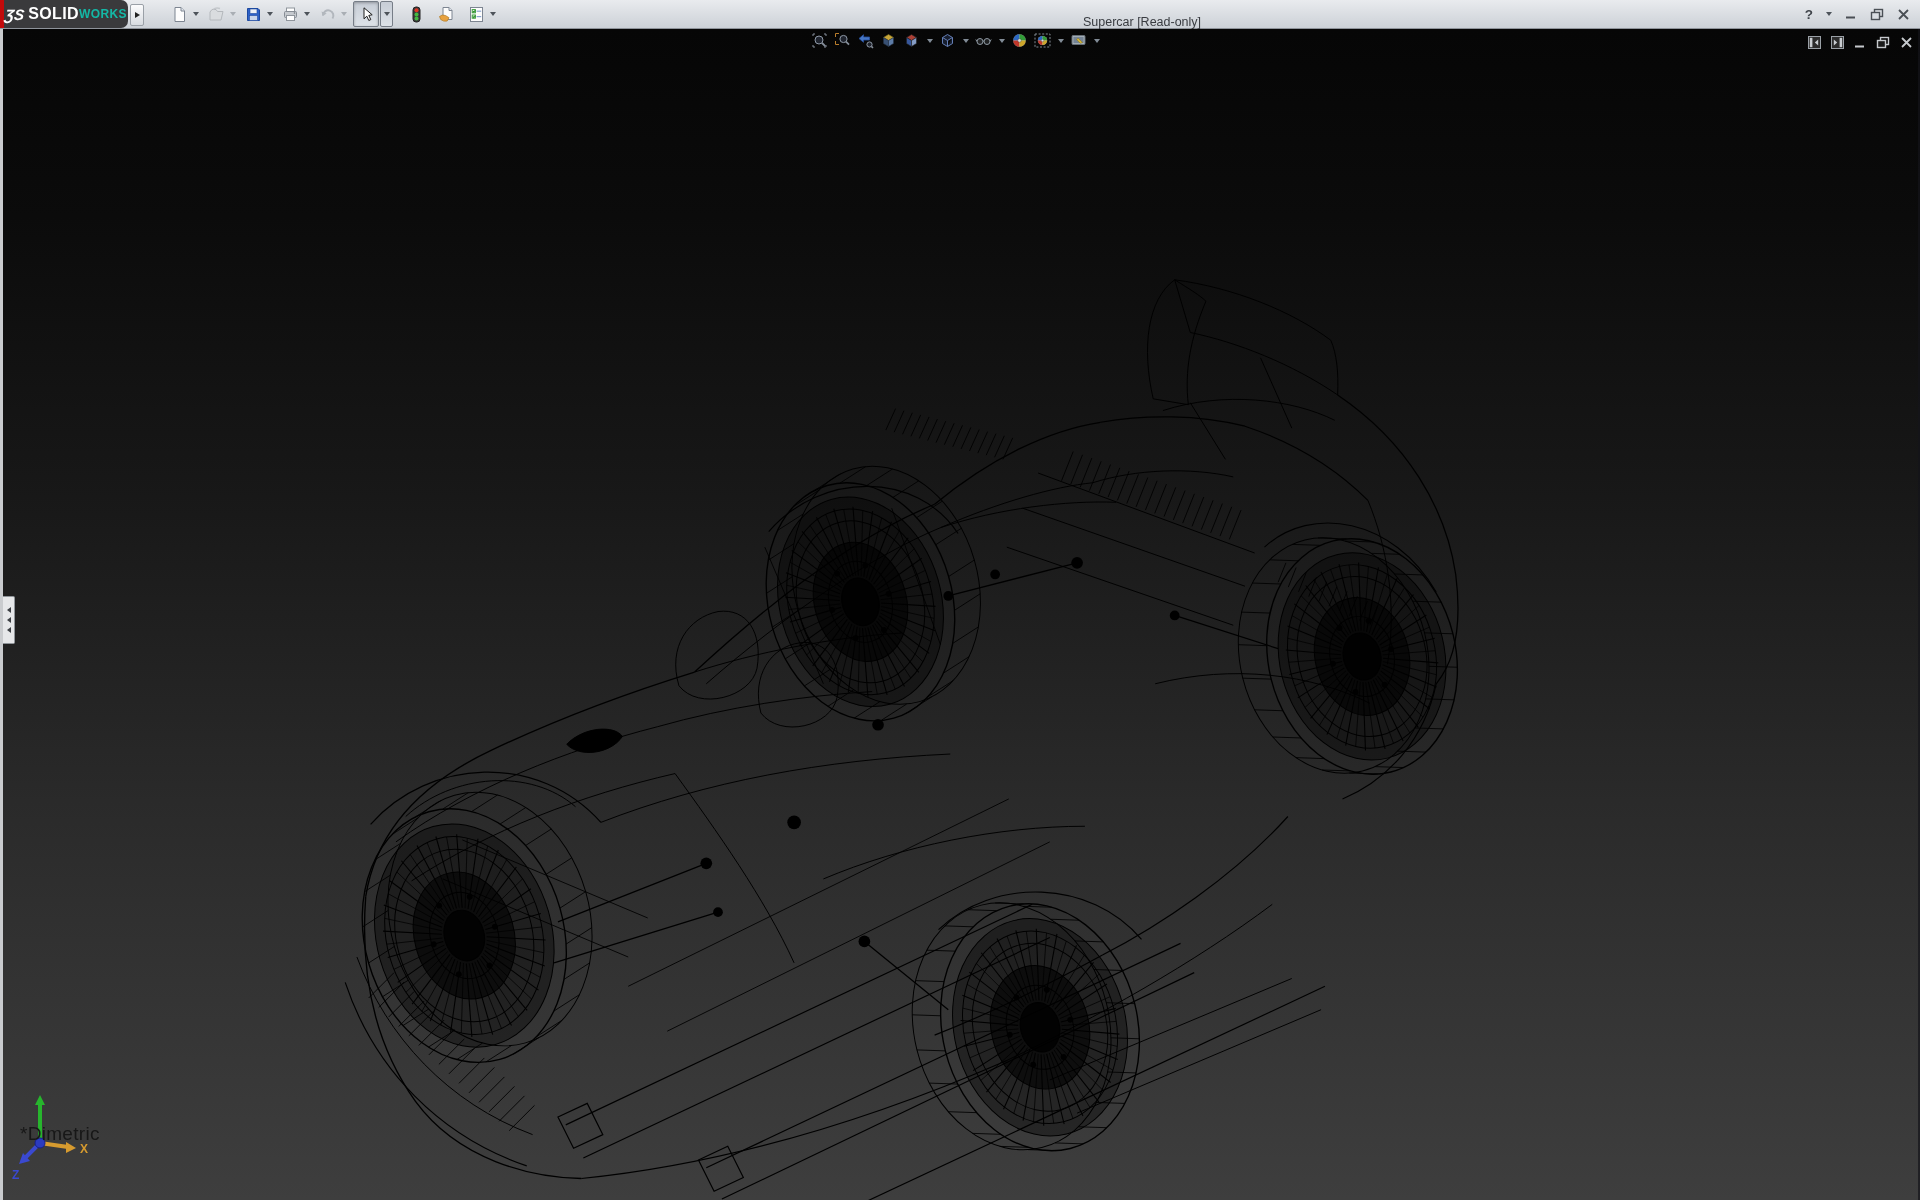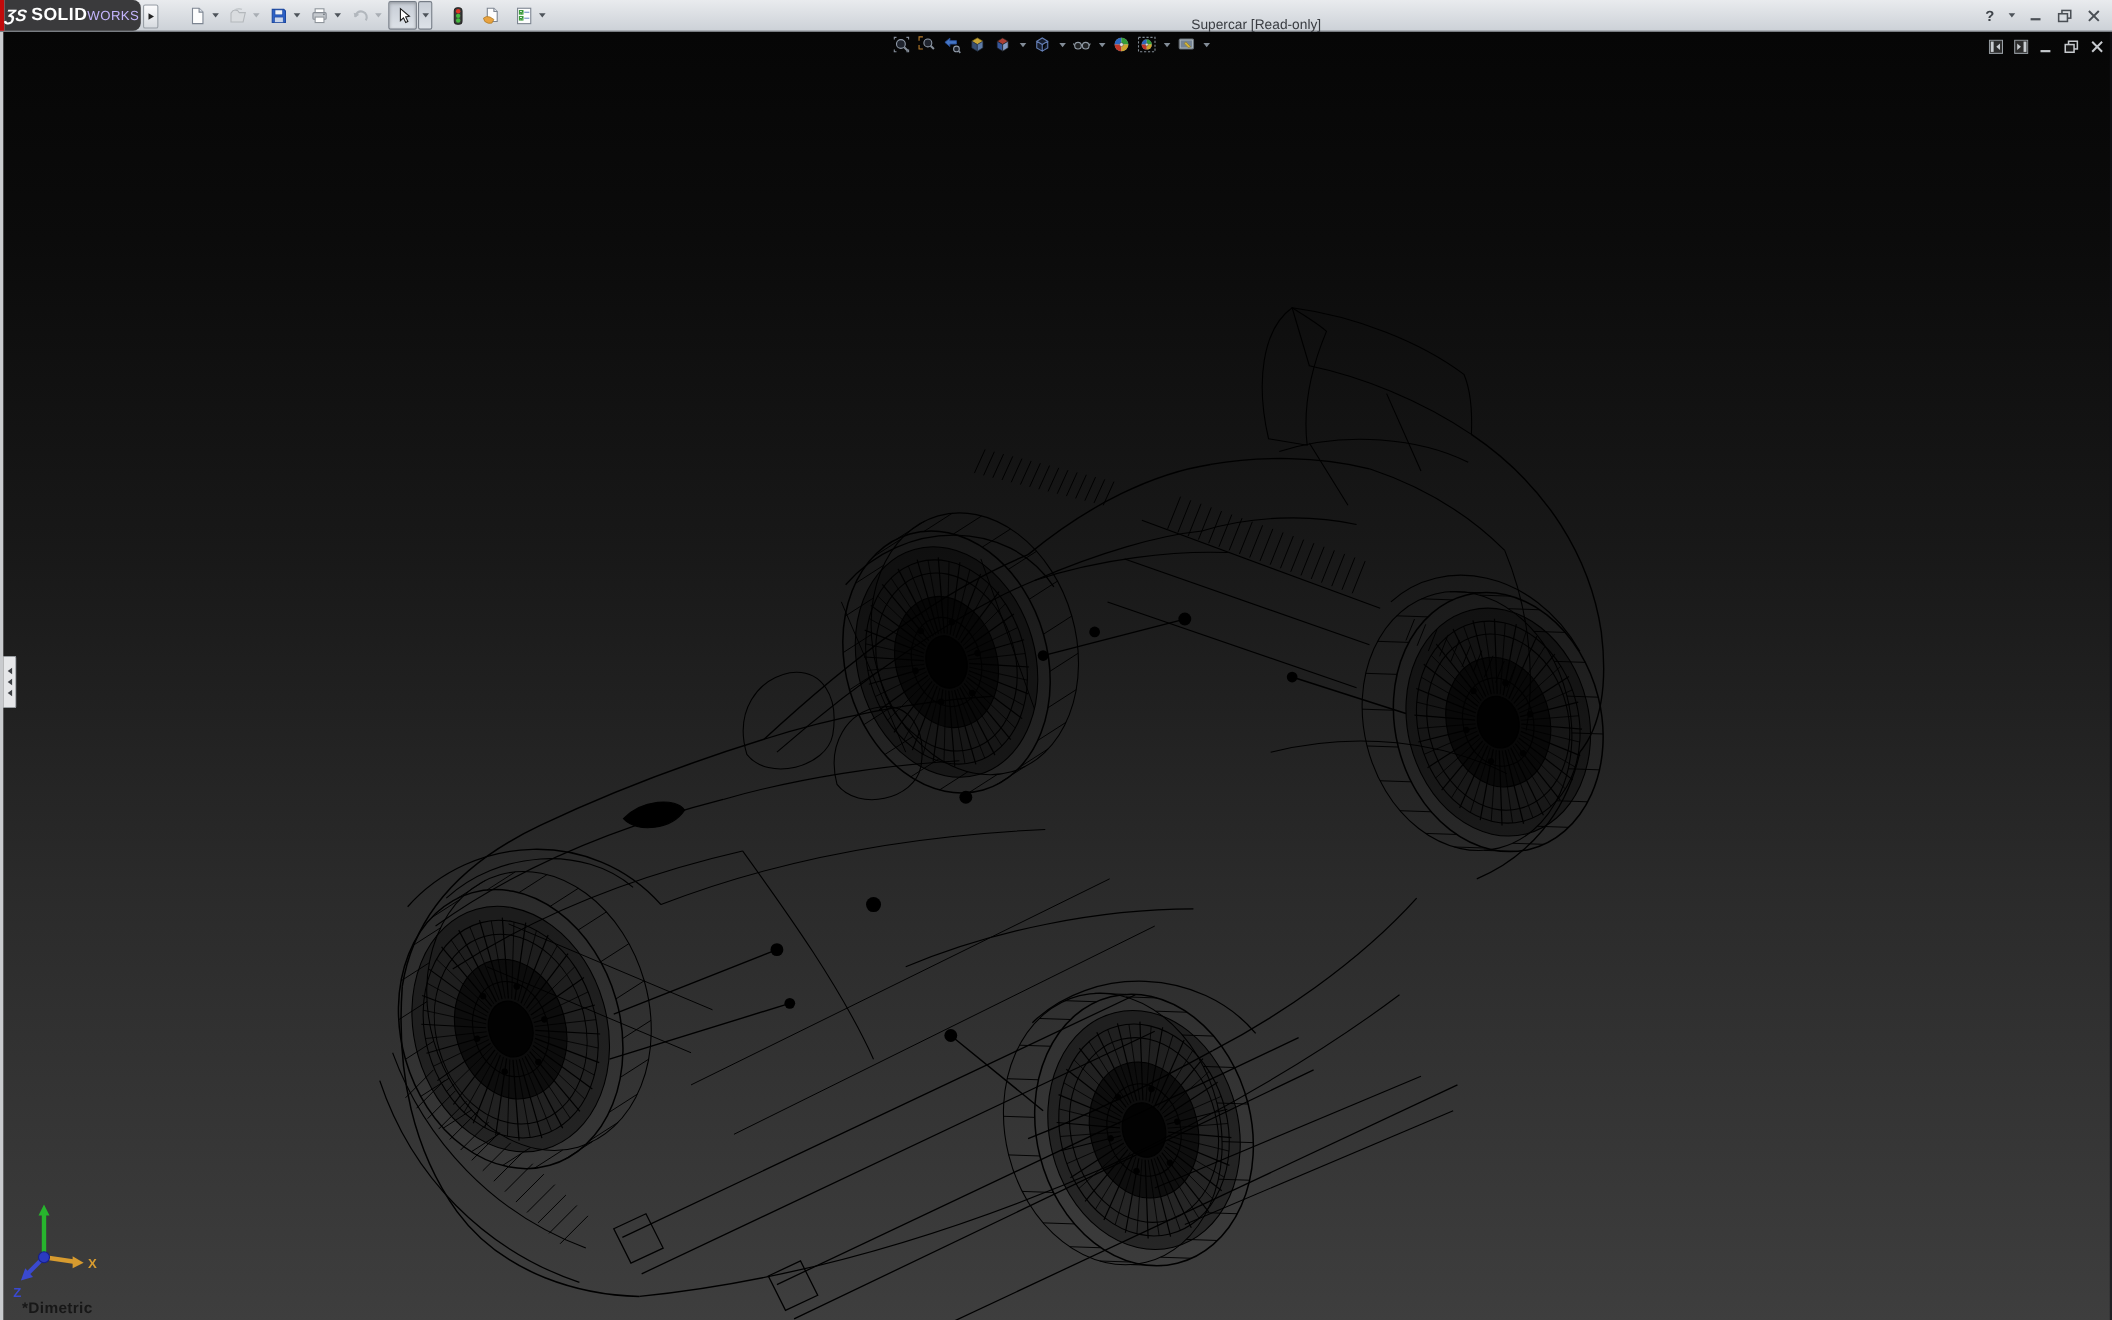--- a/index.html
+++ b/index.html
@@ -7,21 +7,21 @@
   .app{position:relative;width:1920px;height:1200px;}
 
   
   .titlebar{position:absolute;top:0;left:0;right:0;height:28px;
     background:linear-gradient(#e9ebee,#ccd1d7);border-bottom:1px solid #8e939a;}
   .red-strip{position:absolute;left:0;top:0;width:4px;height:28px;background:#c20a0a;}
   .logo-block{position:absolute;left:4px;top:0;height:28px;width:124px;background:#3a3a3c;
     border-radius:0 7px 7px 0;display:flex;align-items:center;justify-content:center;color:#fff;}
   .logo-mark{font-style:italic;font-weight:bold;font-size:15px;margin-right:4px;transform:skewX(-8deg);}
   .logo-solid{font-weight:bold;font-size:16px;letter-spacing:.4px;}
-  .logo-works{font-weight:normal;font-size:12px;letter-spacing:.4px;color:#c4b5fd;}
+  .logo-works{font-weight:bold;font-size:12px;letter-spacing:.4px;color:#14b8a6;}
   .logo-expand{position:absolute;left:130px;top:4px;width:12px;height:20px;
     background:linear-gradient(#fcfcfd,#d7dbe0);border:1px solid #9aa0a7;border-radius:2px;
     display:flex;align-items:center;justify-content:center;cursor:pointer;}
   .tri-right{width:0;height:0;border-top:3.5px solid transparent;border-bottom:3.5px solid transparent;border-left:5px solid #222;}
   .toolbar{position:absolute;left:168px;top:0;height:28px;display:flex;align-items:center;}
   .tool{width:22px;height:22px;display:flex;align-items:center;justify-content:center;border-radius:2px;}
   .tool.pressed{background:linear-gradient(#c7cdd6,#dde2e8);border:1px solid #767d87;
     box-shadow:inset 0 1px 3px rgba(0,0,0,.28);width:24px;height:24px;}
   .caret-slot{width:11px;height:22px;display:flex;align-items:center;justify-content:center;margin-right:4px;}
   .caret-slot.boxed{border:1px solid #767d87;background:linear-gradient(#c7cdd6,#dde2e8);height:24px;border-radius:2px;margin-left:1px;}
@@ -44,21 +44,21 @@
   .hu-caret{width:0;height:0;border-left:3px solid transparent;border-right:3px solid transparent;border-top:4px solid #828c97;}
   .doc-controls{position:absolute;right:7px;top:7px;display:flex;align-items:center;gap:10px;}
   .doc-btn{display:flex;align-items:center;justify-content:center;cursor:pointer;}
   .left-strip{position:absolute;left:0;top:0;bottom:0;width:3px;background:#c9cbce;}
   .left-tab{position:absolute;left:3px;top:567px;width:11px;height:46px;background:#e6e7e9;
     border:1px solid #8f9499;border-left:none;border-radius:0 2px 2px 0;
     display:flex;flex-direction:column;align-items:center;justify-content:center;gap:4px;cursor:pointer;}
   .tri-left{width:0;height:0;border-top:3px solid transparent;border-bottom:3px solid transparent;border-right:4px solid #3c3f43;}
   .right-strip{position:absolute;right:0;top:0;bottom:0;width:2px;background:#14141a;opacity:.7;}
   .triad{position:absolute;left:6px;top:1062px;}
-  .view-label{position:absolute;left:20px;top:1152px;font-size:14px;font-weight:bold;color:#171717;letter-spacing:.3px;}
+  .view-label{position:absolute;left:20px;top:1094px;font-size:19px;font-weight:normal;color:#171717;letter-spacing:.3px;}
 </style>
 </head>
 <body>
 
 <div class="app">
 
   <div class="titlebar">
     <div class="red-strip"></div>
     <div class="logo-block">
       <span class="logo-mark">ƷS</span>

